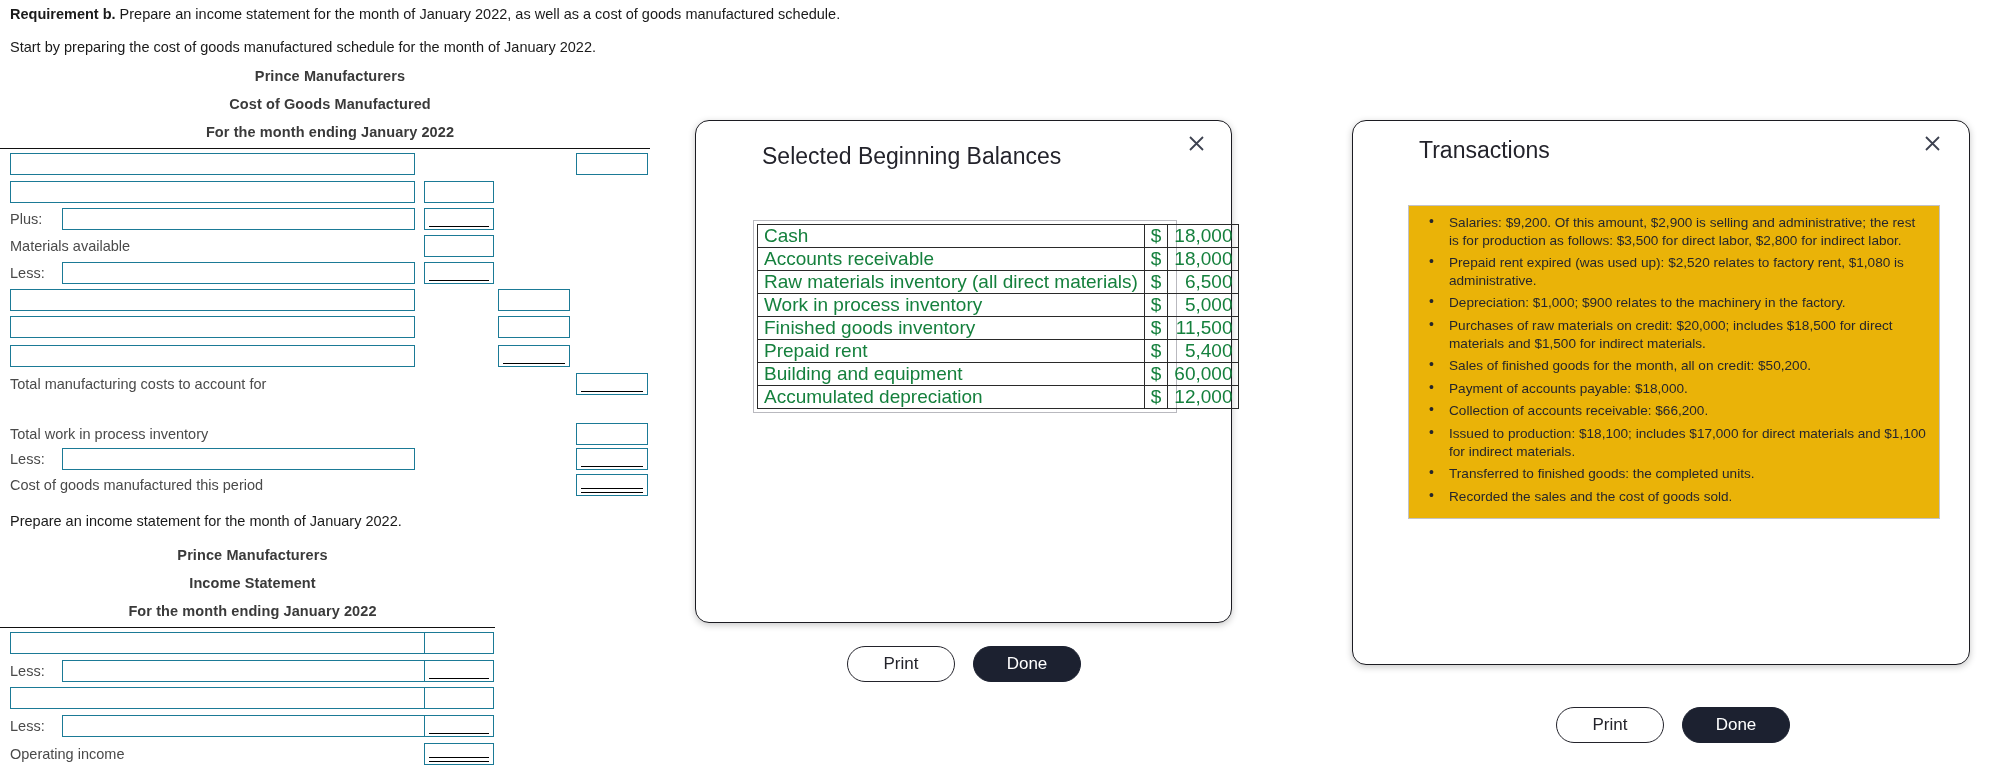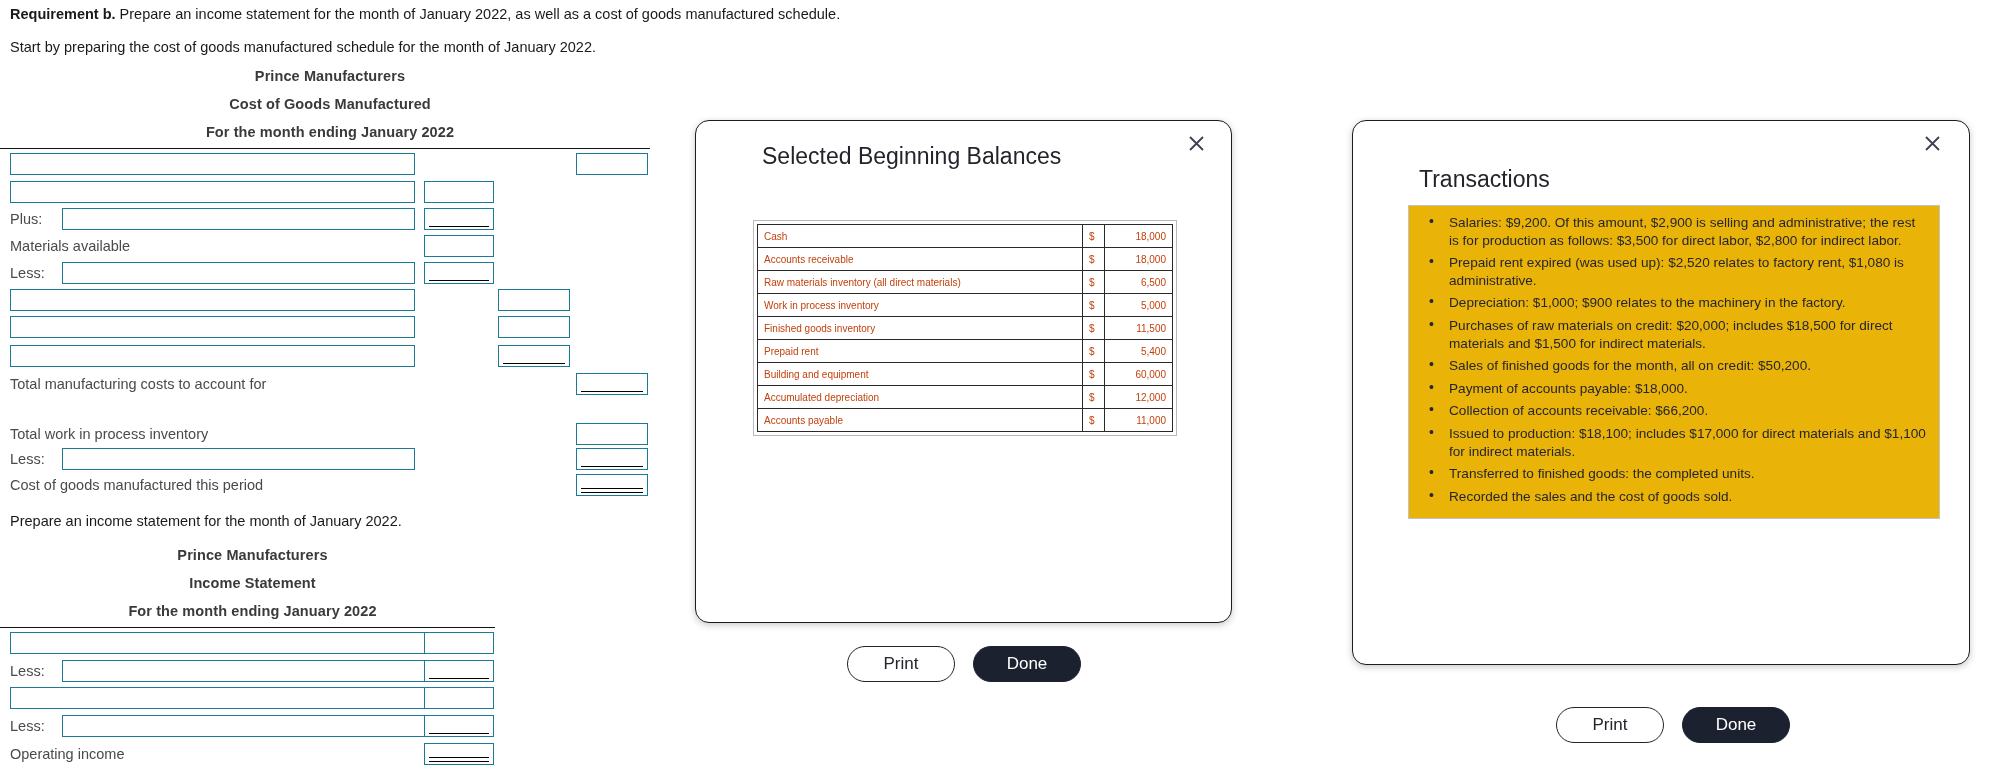--- a/index.html
+++ b/index.html
@@ -115,22 +115,22 @@
   
   .tbl-wrap {
     position: absolute;
     border: 1.2px solid #b9b9bf;
     background: #fff;
     padding: 3px;
   }
   table.bal {
     border-collapse: collapse;
     width: 100%;
-    font-size: 10px;
-    color: #c2410c;
+    font-size: 19px;
+    color: #15803d;
   }
   table.bal td {
     border: 1.2px solid #2a2a2a;
     height: 23px;
     padding: 0 6px;
     white-space: nowrap;
   }
   td.cur { width: 22px; text-align: left; padding-left: 8px; border-right: none; }
   td.amt { width: 68px; text-align: right; padding-right: 10px; border-left: none; }
 
@@ -344,38 +344,33 @@
           <tr>
               <td>Building and equipment</td>
               <td class="cur">$</td>
               <td class="amt">60,000</td>
             </tr>
           <tr>
               <td>Accumulated depreciation</td>
               <td class="cur">$</td>
               <td class="amt">12,000</td>
             </tr>
-          <tr>
-              <td>Accounts payable</td>
-              <td class="cur">$</td>
-              <td class="amt">11,000</td>
-            </tr>
         </tbody>
       </table>
     </div>
 
     <div class="dlg-actions" style="left:151px; top:525px;">
       <div class="btn btn-print">Print</div>
       <div class="btn btn-done">Done</div>
     </div>
   </div>
 
   <div class="dialog" style="left:1352px; top:120px; width:618px; height:545px;">
     <div class="dlg-titlebar">
-      <div class="dlg-title" style="top:45px;">Transactions</div>
+      <div class="dlg-title" style="top:16px;">Transactions</div>
       <div class="winbtns" style="top:14px; right:28px;">
         <span class="winbtn"><span class="mini-bar"></span></span>
         <span class="winbtn">
           <svg width="17" height="17" viewBox="0 0 17 17" aria-hidden="true">
             <path d="M2 2 L15 15 M15 2 L2 15" stroke="#3d4250" stroke-width="1.8" fill="none"></path>
           </svg>
         </span>
       </div>
     </div>
 

